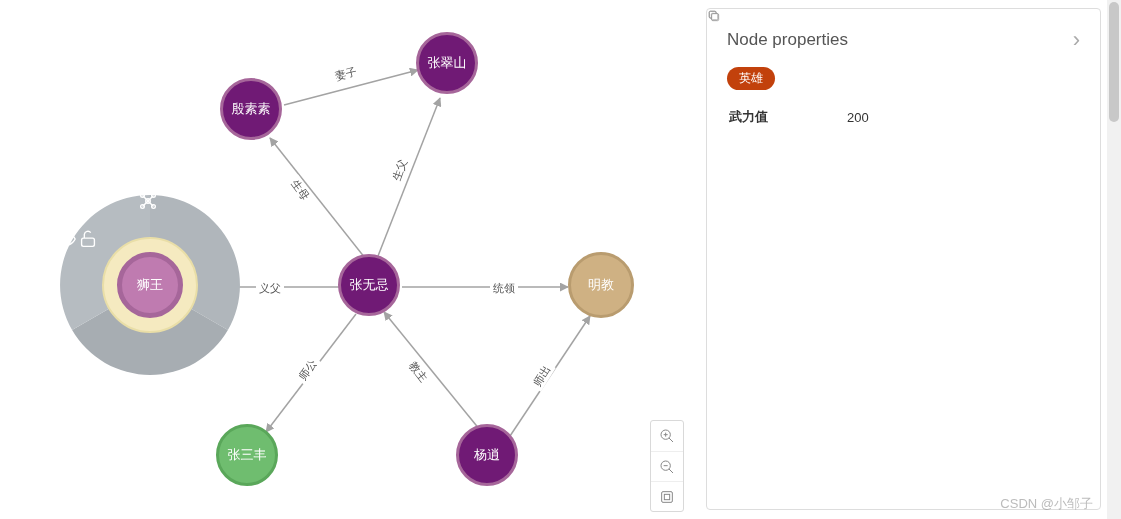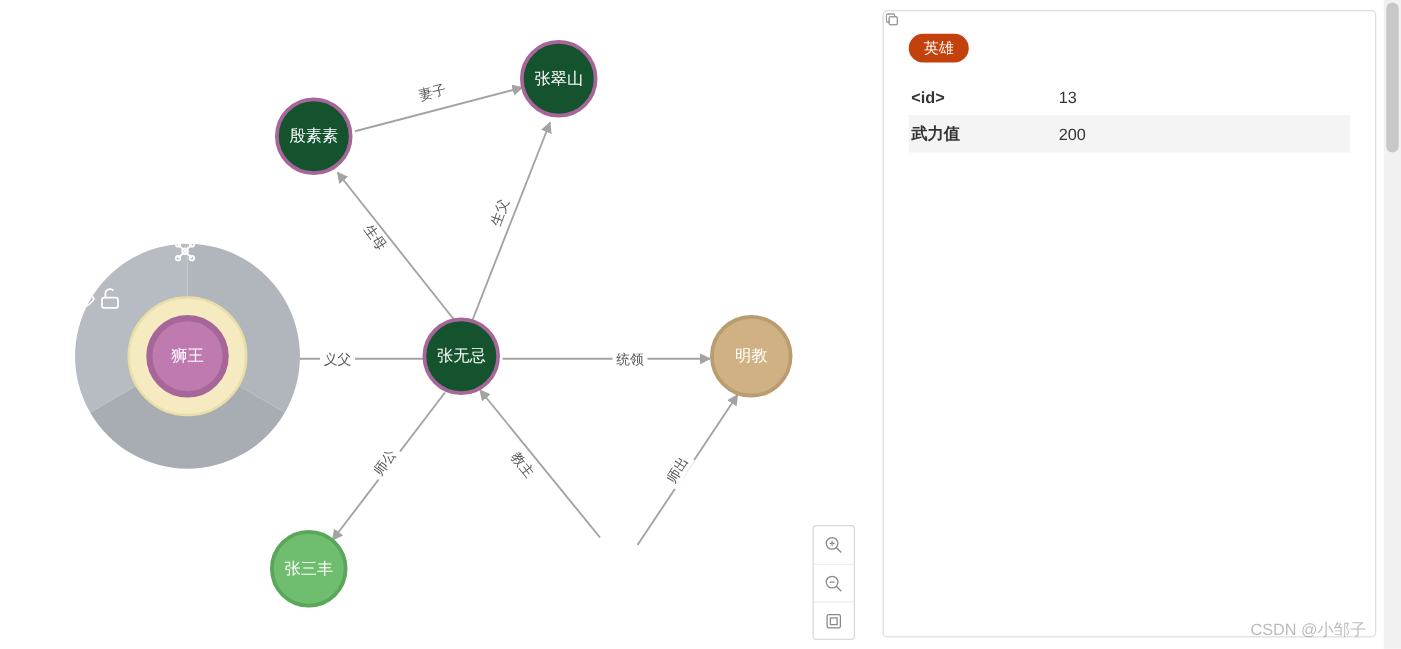--- a/index.html
+++ b/index.html
@@ -1,20 +1,20 @@
 <!DOCTYPE html>
 <html><head>
 <meta charset="utf-8">
 <style>
   * { box-sizing: border-box; margin: 0; padding: 0; }
   body { font-family: -apple-system, Helvetica, Arial, sans-serif; background: #fff; width: 1121px; height: 519px; position: relative; overflow: hidden; }
   .canvas { position: absolute; left: 0; top: 0; width: 700px; height: 519px; }
   svg { position: absolute; left: 0; top: 0; }
   .node { position: absolute; border-radius: 50%; display: flex; align-items: center; justify-content: center; color: #fff; font-size: 13px; border: 3px solid rgba(0,0,0,.15); cursor: pointer; }
-  .n-pink { background: #14532d; border-color: #a6669a; justify-content: center; }
+  .n-pink { background: #701a75; border-color: #a6669a; justify-content: center; }
   .n-green { background: #6fbd6f; border-color: #5aa75a; }
   .n-tan  { background: #cfb183; border-color: #b99c6f; }
   .edge-label { position: absolute; background: #fff; padding: 0 3px; font-size: 11px; color: #555; transform: translate(-50%,-50%); }
   .ring { position: absolute; width: 190px; height: 190px; border-radius: 50%; left: 55px; top: 190px; }
   .ring .seg { position: absolute; inset: 0; display:flex; align-items:center; justify-content:center; color:#fff; }
   .ring svg.icon { width: 22px; height: 22px; stroke:#fff; fill:none; stroke-width:1.5; }
   .innerring { position:absolute; width:96px; height:96px; border-radius:50%; background:#f5eac0; left:102px; top:237px; border:2px solid #e9dea7;}
   .selnode { position:absolute; width:66px; height:66px; border-radius:50%; background:#bf7bb0; border:5px solid #a6669a; left:117px; top:252px; display:flex; align-items:center; justify-content:center; color:#fff; font-size:13px; cursor:pointer;}
   .zoom { position:absolute; left:650px; top:420px; border:1px solid #d9d9d9; border-radius:3px; background:#fff; }
   .zoom div { width:32px; height:30px; display:flex; align-items:center; justify-content:center; color:#888; cursor:pointer; }
@@ -115,20 +115,23 @@
     </div>
   <div class="node n-pink" style="left:338px;top:254px;width:62px;height:62px;">
       <span>张无忌</span>
     </div>
   <div class="node n-tan" style="left:568px;top:252px;width:66px;height:66px;">
       <span>明教</span>
     </div>
   <div class="node n-green" style="left:216px;top:424px;width:62px;height:62px;">
       <span>张三丰</span>
     </div>
+  <div class="node n-pink" style="left:456px;top:424px;width:62px;height:62px;">
+      <span>杨逍</span>
+    </div>
 </div>
 
 <div class="zoom">
   <div>
       <svg viewBox="0 0 24 24">
         <circle cx="10" cy="10" r="7"></circle>
         <line x1="15" y1="15" x2="21" y2="21"></line>
         <line x1="10" y1="7" x2="10" y2="13"></line>
         <line x1="7" y1="10" x2="13" y2="10"></line>
       </svg>
@@ -142,33 +145,31 @@
     </div>
   <div>
       <svg viewBox="0 0 24 24">
         <rect x="4" y="4" width="16" height="16" rx="2"></rect>
         <rect x="8" y="8" width="8" height="8"></rect>
       </svg>
     </div>
 </div>
 
 <div class="panel">
+  <div class="panel-h">
+    <h2>Node properties</h2>
+    <svg class="copy" viewBox="0 0 24 24">
+        <rect x="8" y="8" width="12" height="12" rx="2"></rect>
+        <path d="M16 8V6a2 2 0 0 0-2-2H6a2 2 0 0 0-2 2v8a2 2 0 0 0 2 2h2"></path>
+      </svg>
+    <span class="chev">›</span>
+  </div>
   <span class="tag">英雄</span>
   <table>
     <tbody>
-        <tr>
-          <td class="k">&lt;id&gt;</td>
-          <td>13</td>
-          <td class="c">
-            <svg viewBox="0 0 24 24">
-              <rect x="8" y="8" width="12" height="12" rx="2"></rect>
-              <path d="M16 8V6a2 2 0 0 0-2-2H6a2 2 0 0 0-2 2v8a2 2 0 0 0 2 2h2"></path>
-            </svg>
-          </td>
-        </tr>
     <tr>
           <td class="k">武力值</td>
           <td>200</td>
           <td class="c">
             <svg viewBox="0 0 24 24">
               <rect x="8" y="8" width="12" height="12" rx="2"></rect>
               <path d="M16 8V6a2 2 0 0 0-2-2H6a2 2 0 0 0-2 2v8a2 2 0 0 0 2 2h2"></path>
             </svg>
           </td>
         </tr>

